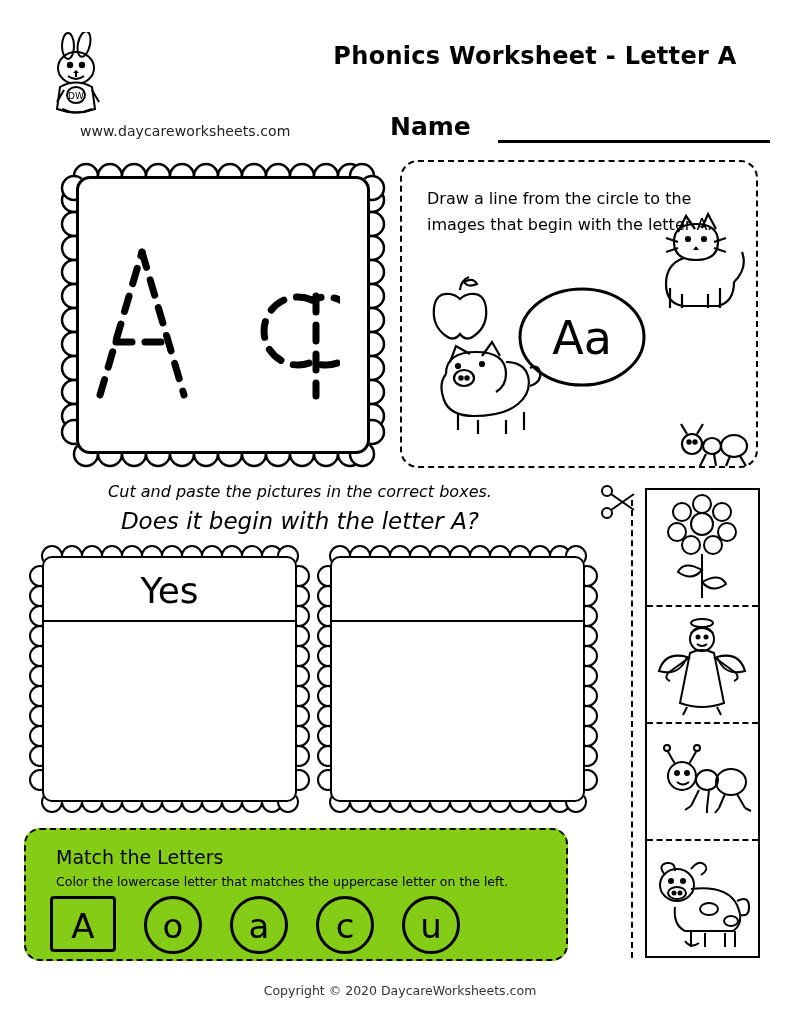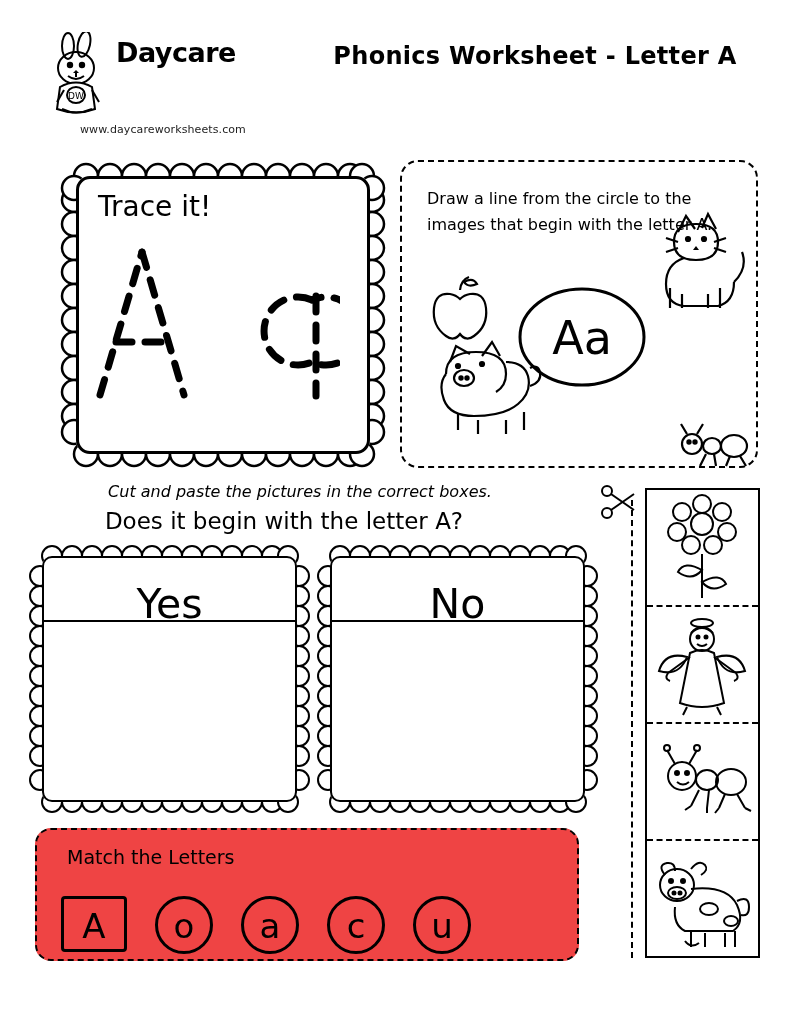--- a/index.html
+++ b/index.html
@@ -47,21 +47,21 @@
     font-weight: bold;
     font-size: 27px;
     letter-spacing: -0.5px;
     line-height: 30px;
     color: #000;
   }
   .logo-url {
     position: absolute;
     left: 42px;
     top: 93px;
-    font-size: 11px;
+    font-size: 14px;
     color: #222;
     letter-spacing: 0.1px;
   }
   .worksheet-title {
     position: absolute;
     left: 300px;
     top: 42px;
     width: 470px;
     text-align: center;
     font-family: "DejaVu Sans", sans-serif;
@@ -159,25 +159,26 @@
     position: absolute;
     left: 30px;
     top: 482px;
     width: 540px;
     text-align: center;
     font-size: 16px;
     font-style: italic;
   }
   .begin-question {
     position: absolute;
-    left: 14px;
+    left: 30px;
     top: 508px;
     width: 540px;
     text-align: center;
     font-size: 23px;
+    font-style: italic;
   }
 
   
   .yesno-box {
     position: absolute;
     top: 544px;
     width: 283px;
     height: 270px;
   }
   .yesno-box.yes { left: 28px; }
@@ -188,46 +189,46 @@
     top: 12px;
     width: 255px;
     height: 246px;
     border: 2px solid #000;
     border-radius: 10px;
     box-sizing: border-box;
     background: #fff;
   }
   .yesno-label {
     position: absolute;
-    top: 36px;
+    top: 26px;
     left: 0;
     width: 283px;
     text-align: center;
-    font-size: 41px;
+    font-size: 36px;
   }
   .yesno-rule {
     position: absolute;
     left: 16px;
     top: 76px;
     width: 251px;
     height: 2px;
     background: #000;
   }
 
   
   .match-box {
     position: absolute;
-    left: 35px;
+    left: 24px;
     top: 828px;
     width: 544px;
     height: 133px;
     border: 2px dashed #000;
     border-radius: 16px;
     box-sizing: border-box;
-    background: #ef4444;
+    background: #84cc16;
     text-decoration: underline;
   }
   .match-title {
     position: absolute;
     left: 30px;
     top: 16px;
     font-size: 19px;
   }
   .match-sub {
     position: absolute;
@@ -331,27 +332,30 @@
         <path d="M22 44 q8 6 16 0"></path>
         <path d="M14 55 q16 -9 32 0 l3 22 q-19 7 -38 0 z" fill="#fff"></path>
         <path d="M18 58 l-7 12"></path>
         <path d="M46 58 l7 12"></path>
         <ellipse cx="30" cy="63" rx="9" ry="8"></ellipse>
         <text x="30" y="67" font-size="9" font-family="DejaVu Sans" text-anchor="middle" stroke="none" fill="#000">DW</text>
         <path d="M16 77 q14 7 30 0"></path>
       </g>
     </svg>
     <div class="logo-text">
-      <div class="l1">Daycare</div>
     </div>
     <div class="logo-url">www.daycareworksheets.com</div>
   </div>
 
   <div class="worksheet-title">Phonics Worksheet - Letter A</div>
 
+  <div class="name-row">
+    <div class="name-label">Name</div>
+    <div class="name-line"></div>
+  </div>
 
   <div class="trace-box">
     <svg class="scallop-svg" width="330" height="310" viewBox="0 0 330 310">
       <g fill="#fff" stroke="#000" stroke-width="2.5">
 
         <circle cx="28" cy="16" r="12"></circle>
           <circle cx="52" cy="16" r="12"></circle>
           <circle cx="76" cy="16" r="12"></circle>
         <circle cx="100" cy="16" r="12"></circle>
           <circle cx="124" cy="16" r="12"></circle>
@@ -400,21 +404,20 @@
         <circle cx="314" cy="184" r="12"></circle>
           <circle cx="314" cy="208" r="12"></circle>
           <circle cx="314" cy="232" r="12"></circle>
         <circle cx="314" cy="256" r="12"></circle>
           <circle cx="314" cy="272" r="12"></circle>
           <circle cx="314" cy="28" r="12"></circle>
       </g>
       <rect x="18" y="16" width="294" height="278" rx="14" fill="#fff" stroke="none"></rect>
     </svg>
     <div class="trace-inner"></div>
-    <div class="trace-label">Trace it!</div>
     <svg class="trace-letters" viewBox="0 0 260 185">
       <g fill="none" stroke="#000" stroke-width="7" stroke-linecap="round" stroke-dasharray="16 13">
 
         <path d="M20 165 L62 22"></path>
         <path d="M62 22 L104 165"></path>
         <path d="M36 112 L88 112"></path>
 
         <path d="M232 70 a34 34 0 1 0 0 62 a34 34 0 1 0 0 -62"></path>
         <path d="M236 66 L236 166"></path>
       </g>
@@ -578,21 +581,20 @@
           <circle cx="271" cy="132" r="10"></circle>
         <circle cx="271" cy="152" r="10"></circle>
           <circle cx="271" cy="172" r="10"></circle>
           <circle cx="271" cy="192" r="10"></circle>
         <circle cx="271" cy="212" r="10"></circle>
           <circle cx="271" cy="236" r="10"></circle>
       </g>
       <rect x="14" y="12" width="255" height="246" rx="10" fill="#fff" stroke="none"></rect>
     </svg>
     <div class="yesno-inner"></div>
-    <div class="yesno-label">No</div>
     <div class="yesno-rule"></div>
   </div>
 
   <div class="cut-line"></div>
   <svg class="scissors" viewBox="0 0 40 36">
     <g fill="none" stroke="#000" stroke-width="2">
       <circle cx="7" cy="7" r="5"></circle>
       <circle cx="7" cy="29" r="5"></circle>
       <path d="M11 10 L34 26"></path>
       <path d="M11 26 L34 10"></path>
@@ -673,25 +675,27 @@
           <ellipse cx="62" cy="68" rx="9" ry="6"></ellipse>
           <ellipse cx="84" cy="80" rx="7" ry="5"></ellipse>
           <path d="M38 100 q6 8 14 2"></path>
         </g>
       </svg>
     </div>
   </div>
 
   <div class="match-box">
     <div class="match-title">Match the Letters</div>
+    <div class="match-sub">Color the lowercase letter that matches the uppercase letter on the left.</div>
     <div class="match-letters">
       <div class="match-cell square" style="left:0px;">A</div>
       <div class="match-cell circle" style="left:94px;">o</div>
       <div class="match-cell circle" style="left:180px;">a</div>
       <div class="match-cell circle" style="left:266px;">c</div>
       <div class="match-cell circle" style="left:352px;">u</div>
     </div>
   </div>
 
   <div class="footer">
+    <div>Copyright © 2020 DaycareWorksheets.com</div>
   </div>
 
 </div>
 
 </body></html>

